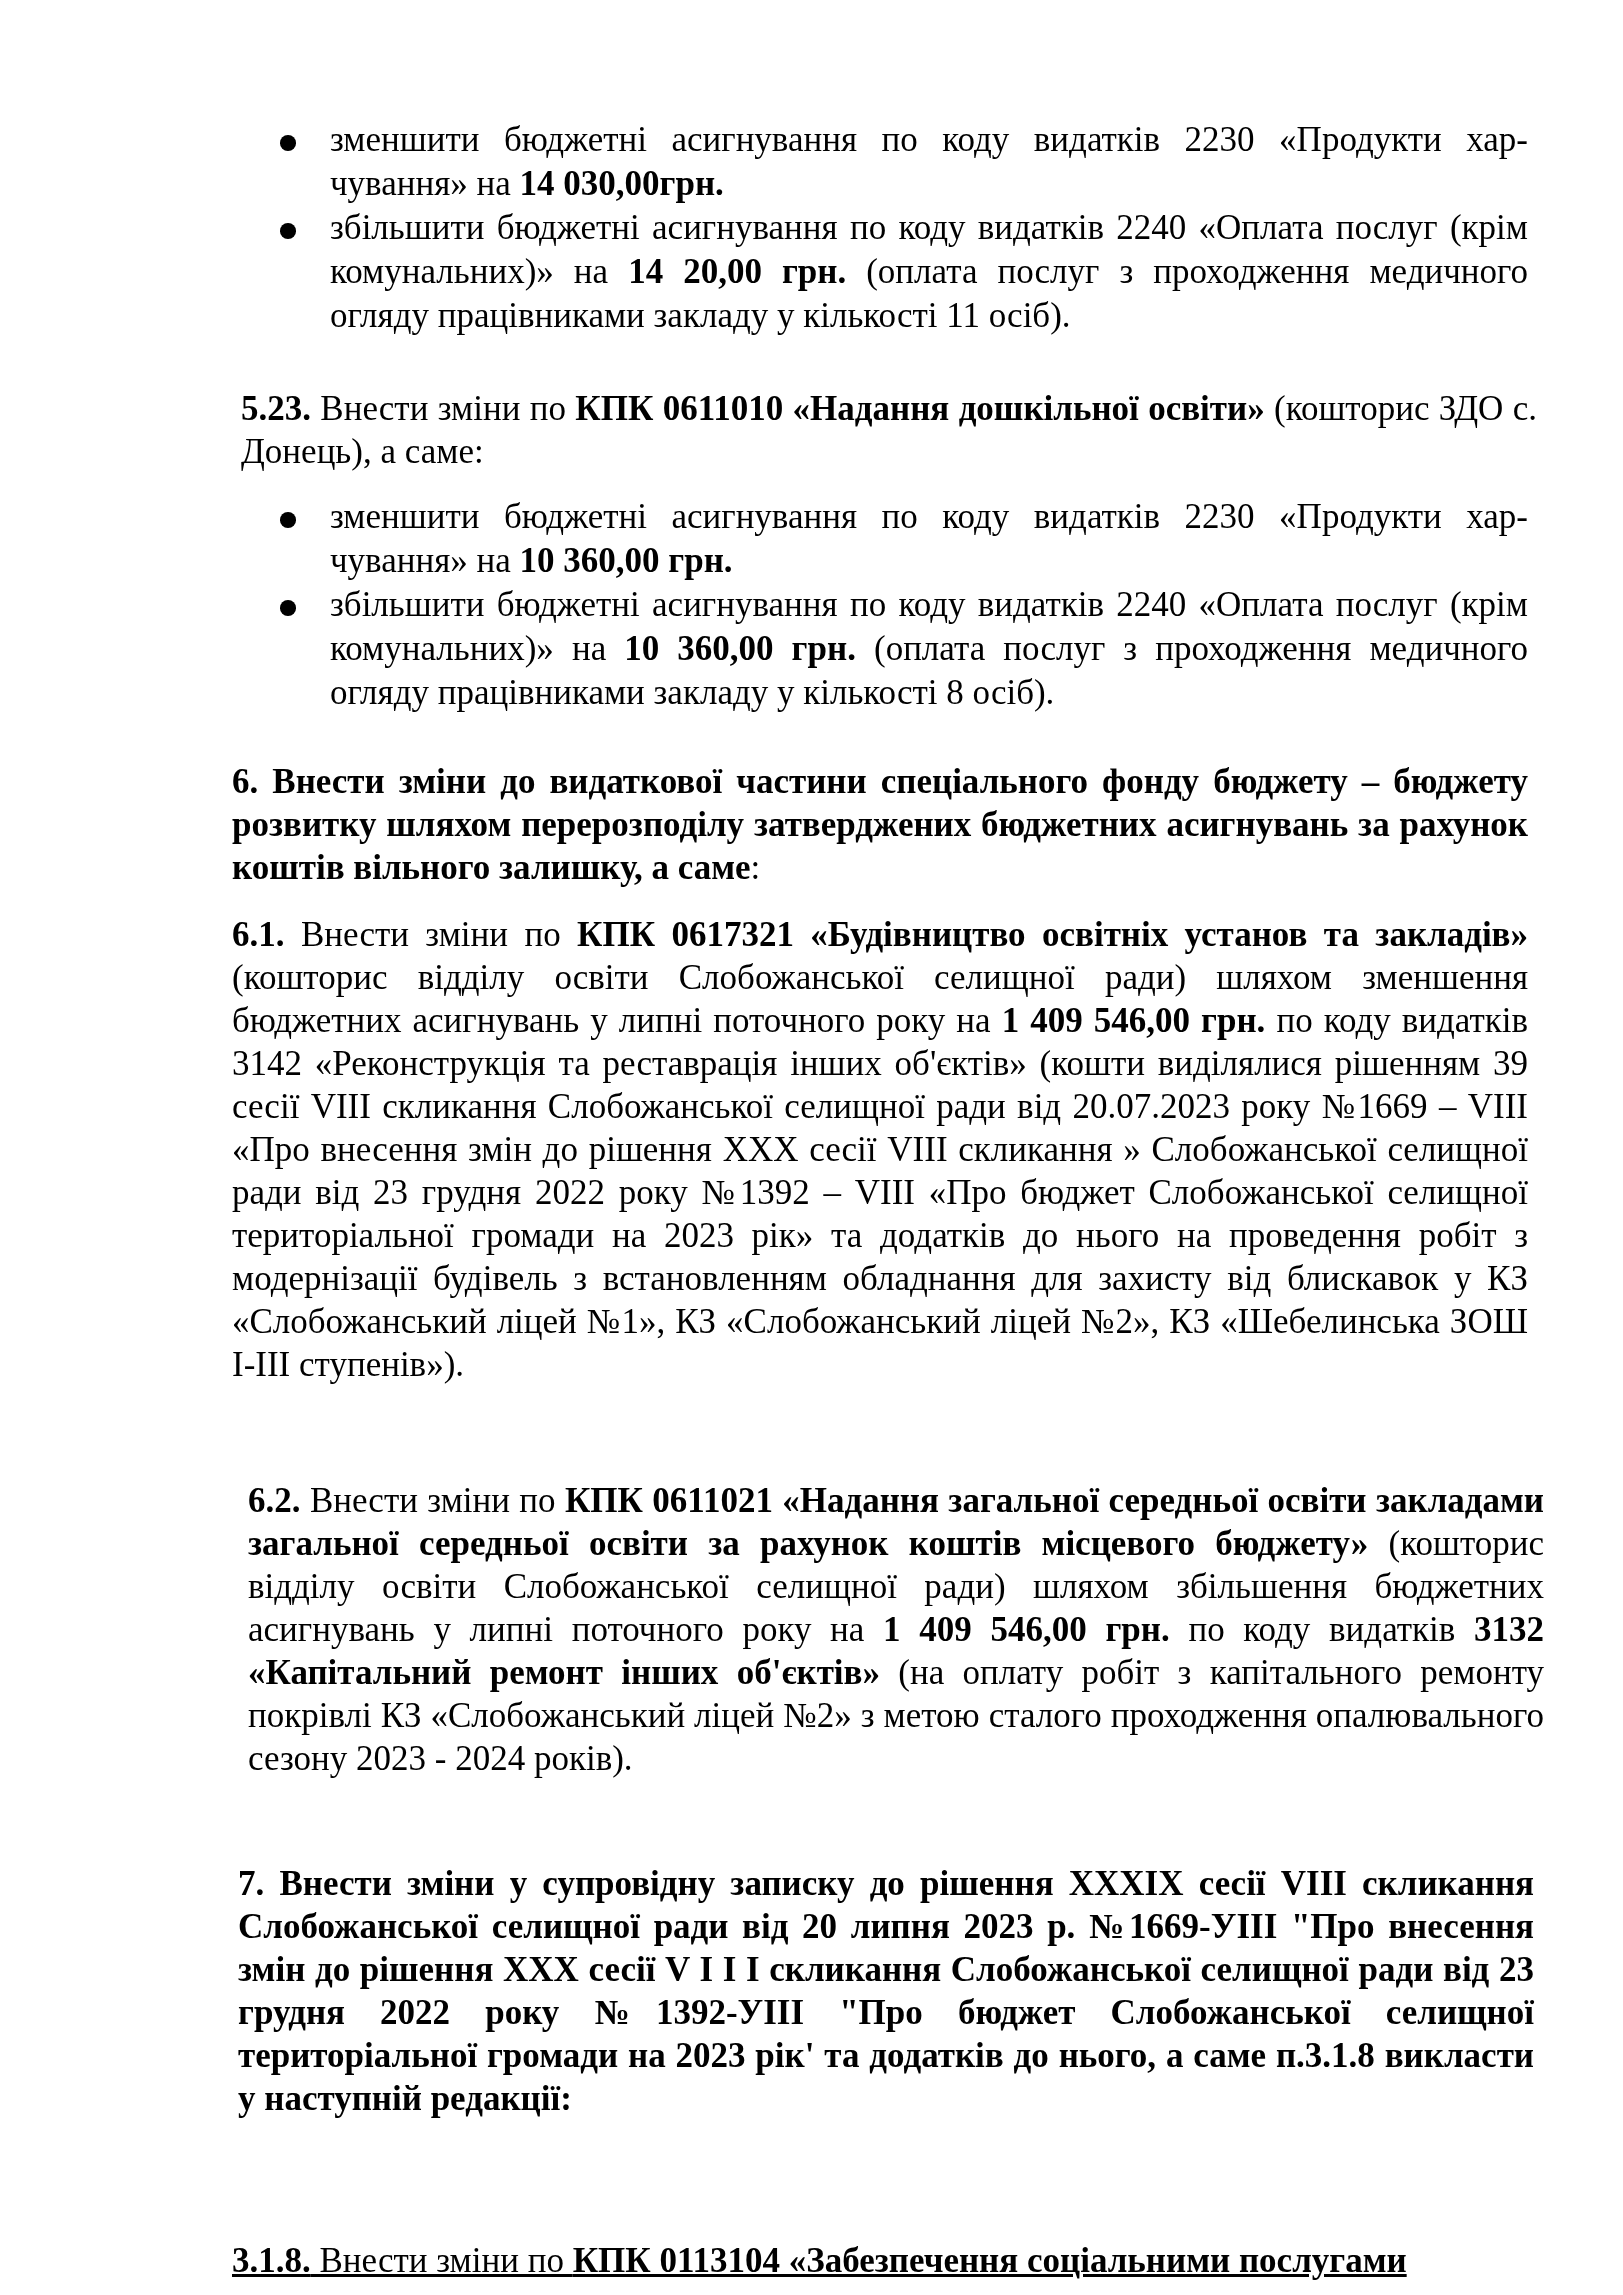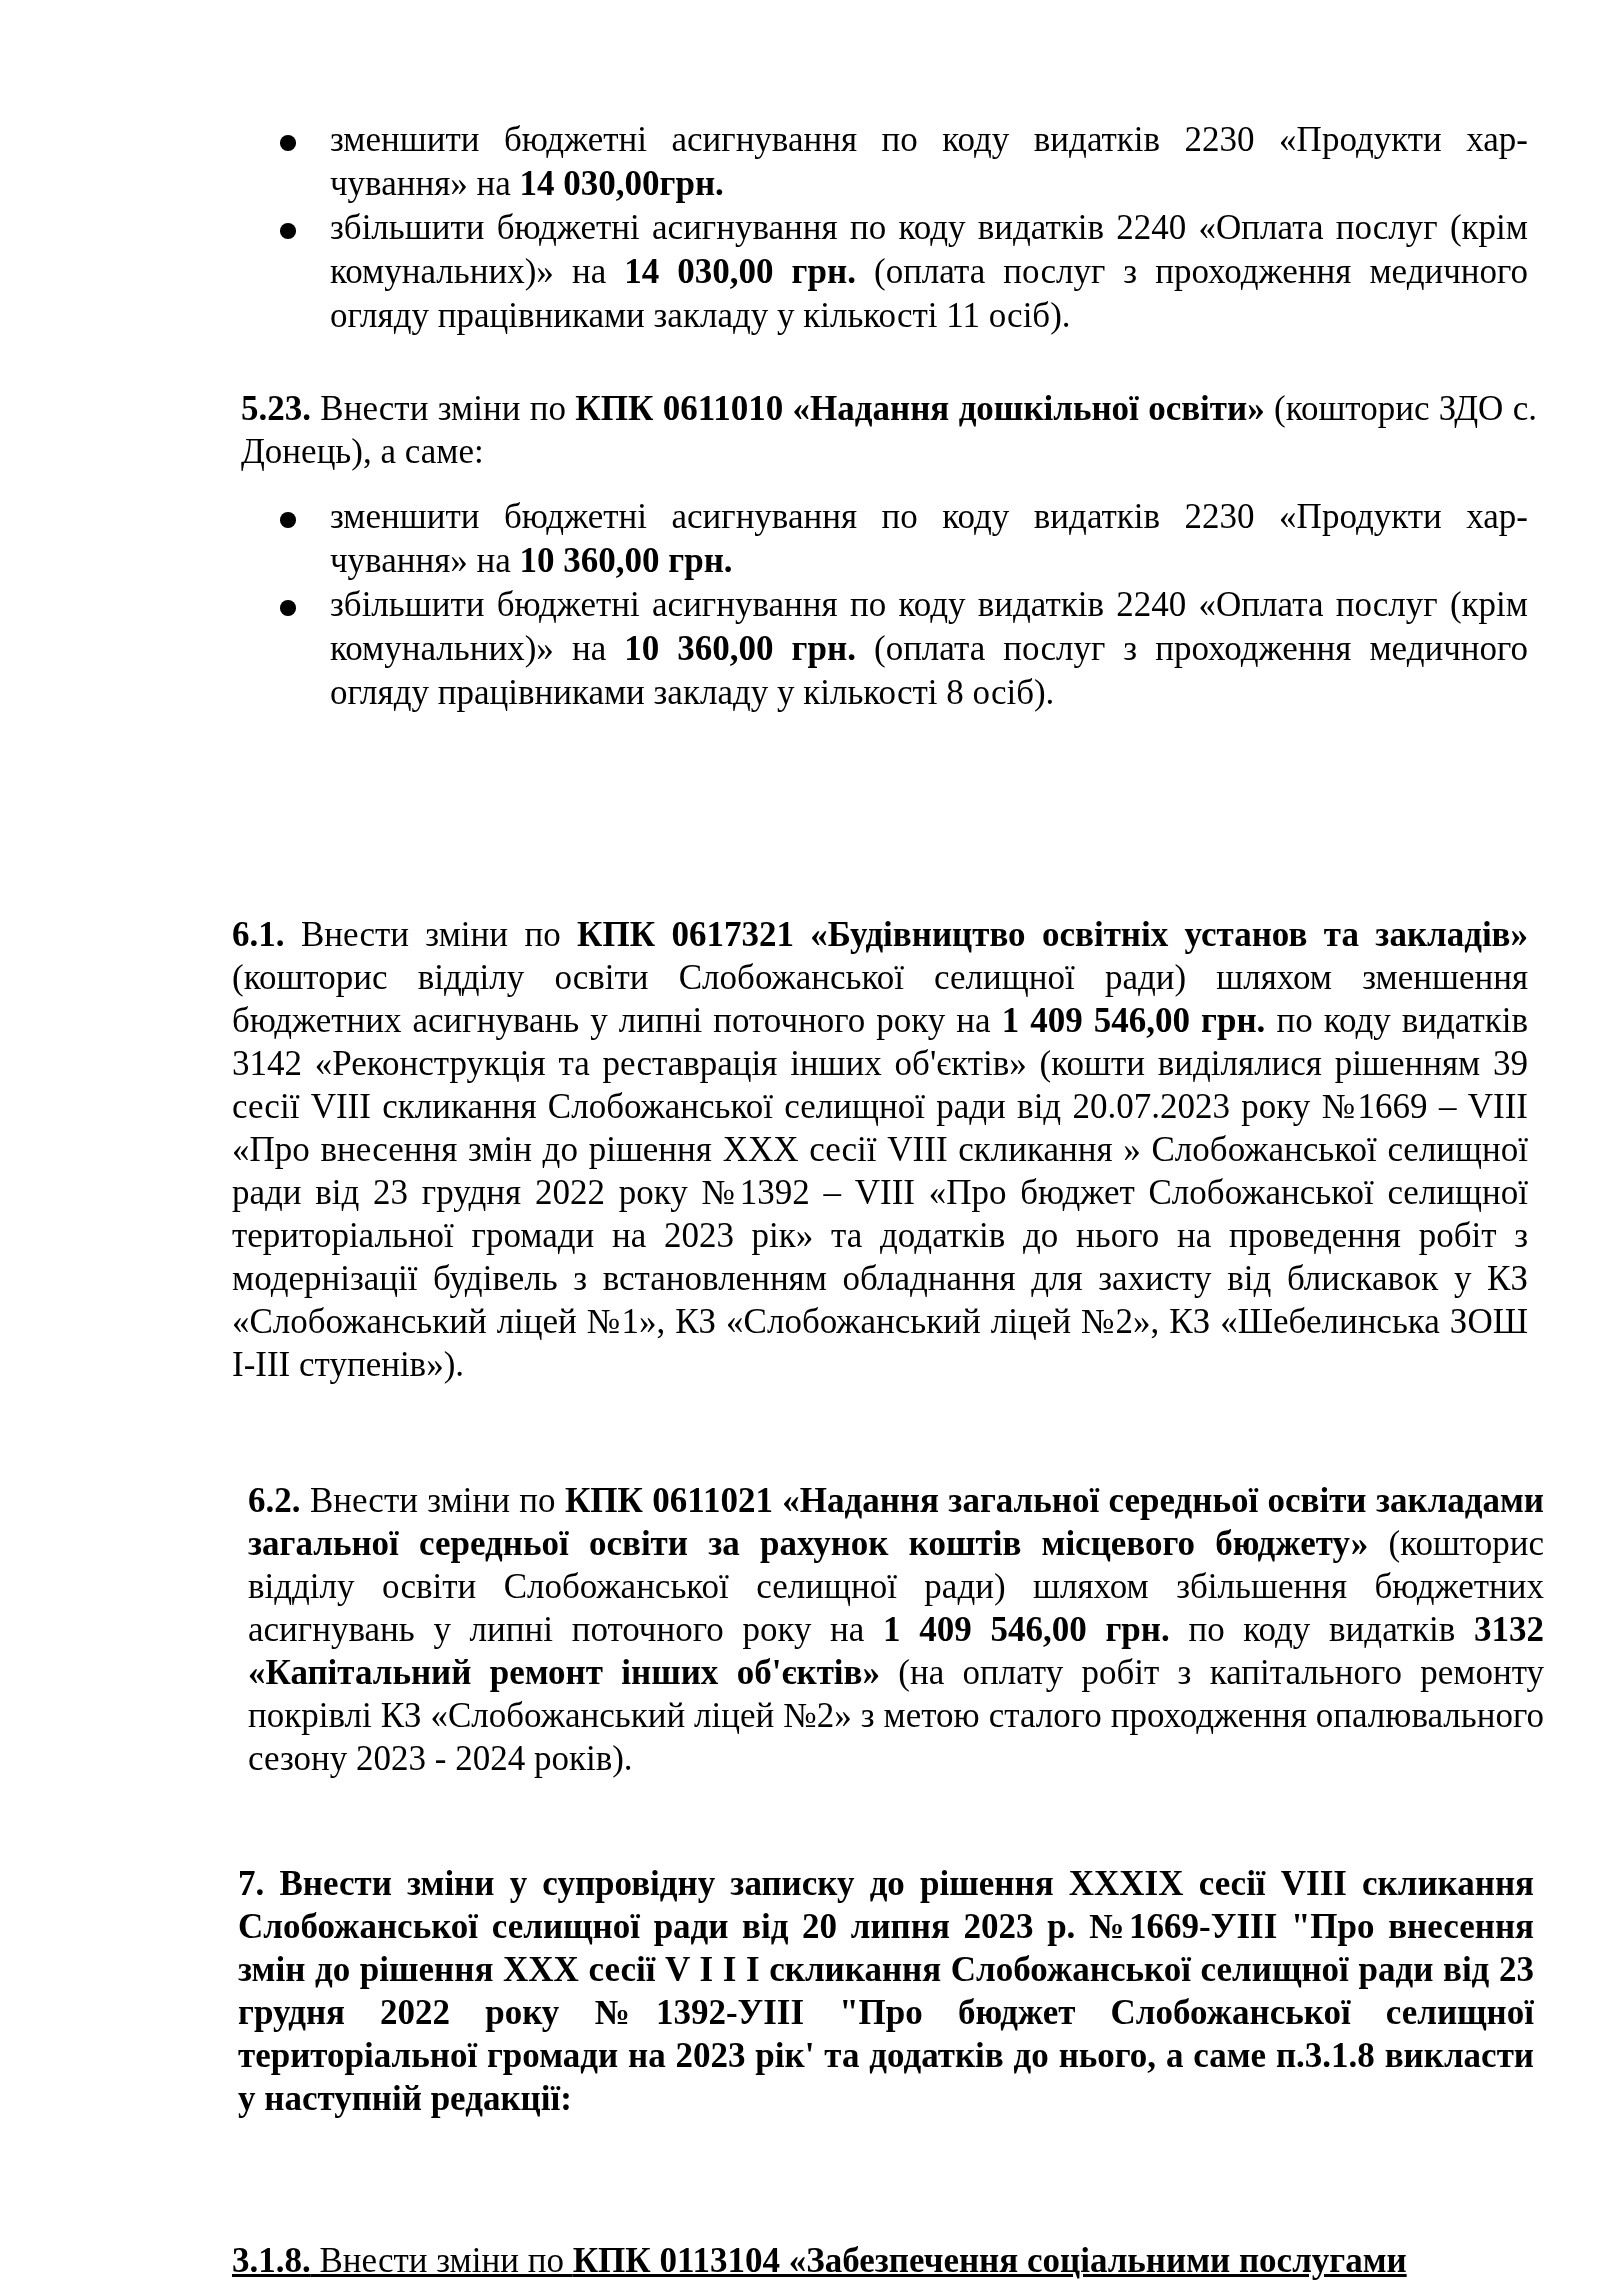--- a/index.html
+++ b/index.html
@@ -20,39 +20,42 @@
 
 <div class="page">
 
   <ul class="bullets" style="top:118px;">
     <li>
       <span class="dot"></span>
       <span>зменшити бюджетні асигнування по коду видатків 2230 «Продукти хар-чування» на </span><span class="b">14 030,00грн.</span><span></span>
     </li>
     <li>
       <span class="dot"></span>
-      <span>збільшити бюджетні асигнування по коду видатків 2240 «Оплата послуг (крім комунальних)» на </span><span class="b">14 030,00 грн.</span><span> (оплата послуг з проходження медичного огляду працівниками закладу у кількості 11 осіб).</span>
+      <span>збільшити бюджетні асигнування по коду видатків 2240 «Оплата послуг (крім комунальних)» на </span><span class="b">14 20,00 грн.</span><span> (оплата послуг з проходження медичного огляду працівниками закладу у кількості 11 осіб).</span>
     </li>
   </ul>
 
   <p class="block" style="top:378px; margin:9px;">
     <span class="b">5.23.</span><span> Внести зміни по </span><span class="b">КПК 0611010 «Надання дошкільної освіти»</span><span> (кошторис ЗДО с. Донець), а саме:</span>
   </p>
 
   <ul class="bullets" style="top:495px;">
     <li>
       <span class="dot"></span>
       <span>зменшити бюджетні асигнування по коду видатків 2230 «Продукти хар-чування» на </span><span class="b">10 360,00 грн.</span><span></span>
     </li>
     <li>
       <span class="dot"></span>
       <span>збільшити бюджетні асигнування по коду видатків 2240 «Оплата послуг (крім комунальних)» на </span><span class="b">10 360,00 грн.</span><span> (оплата послуг з проходження медичного огляду працівниками закладу у кількості 8 осіб).</span>
     </li>
   </ul>
 
+  <p class="block b" style="top:760px; margin:0;">
+    <span>6. Внести зміни до видаткової частини спеціального фонду бюджету – бюджету розвитку шляхом перерозподілу затверджених бюджетних асигнувань за рахунок коштів вільного залишку, а саме</span><span style="font-weight:normal">:</span>
+  </p>
 
   <p class="block" style="top:913px; margin:0;">
     <span class="b">6.1.</span><span> Внести зміни по </span><span class="b">КПК 0617321 «Будівництво освітніх установ та закладів»</span><span> (кошторис відділу освіти Слобожанської селищної ради) шляхом зменшення бюджетних асигнувань у липні поточного року на </span><span class="b">1 409 546,00 грн.</span><span> по коду видатків 3142 «Реконструкція та реставрація інших об'єктів» (кошти виділялися рішенням 39 сесії VIII скликання Слобожанської селищної ради від 20.07.2023 року №1669 – VIII «Про внесення змін до рішення XXX сесії  VIII скликання » Слобожанської селищної ради від 23 грудня 2022 року №1392 – VIII «Про бюджет Слобожанської селищної територіальної громади на 2023 рік» та додатків до нього на проведення робіт з модернізації будівель з встановленням обладнання для захисту від блискавок у КЗ «Слобожанський ліцей №1», КЗ «Слобожанський ліцей №2», КЗ «Шебелинська ЗОШ І-ІІІ ступенів»).</span>
   </p>
 
   <p class="block" style="top:1463px; margin:16px;">
     <span class="b">6.2.</span><span> Внести зміни по </span><span class="b">КПК 0611021 «Надання загальної середньої освіти закладами загальної середньої освіти за рахунок коштів місцевого бюджету»</span><span> (кошторис відділу освіти Слобожанської селищної ради) шляхом збільшення бюджетних асигнувань у липні поточного року на </span><span class="b">1 409 546,00 грн.</span><span> по коду видатків </span><span class="b">3132 «Капітальний ремонт інших об'єктів»</span><span> (на оплату робіт з капітального ремонту покрівлі КЗ «Слобожанський ліцей №2» з метою сталого проходження опалювального сезону 2023 - 2024 років).</span>
   </p>
 
   <p class="block b" style="top:1856px; margin:6px;">

